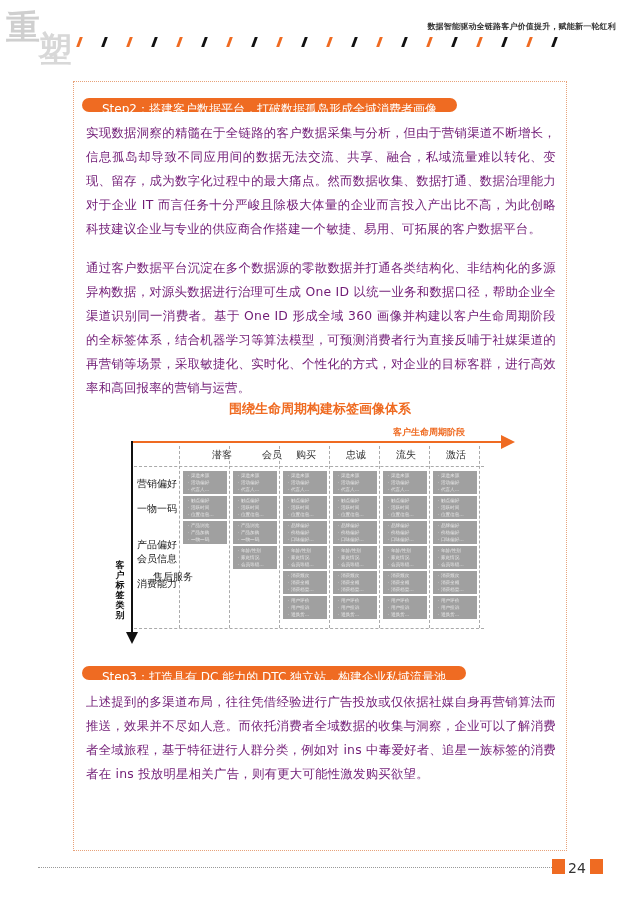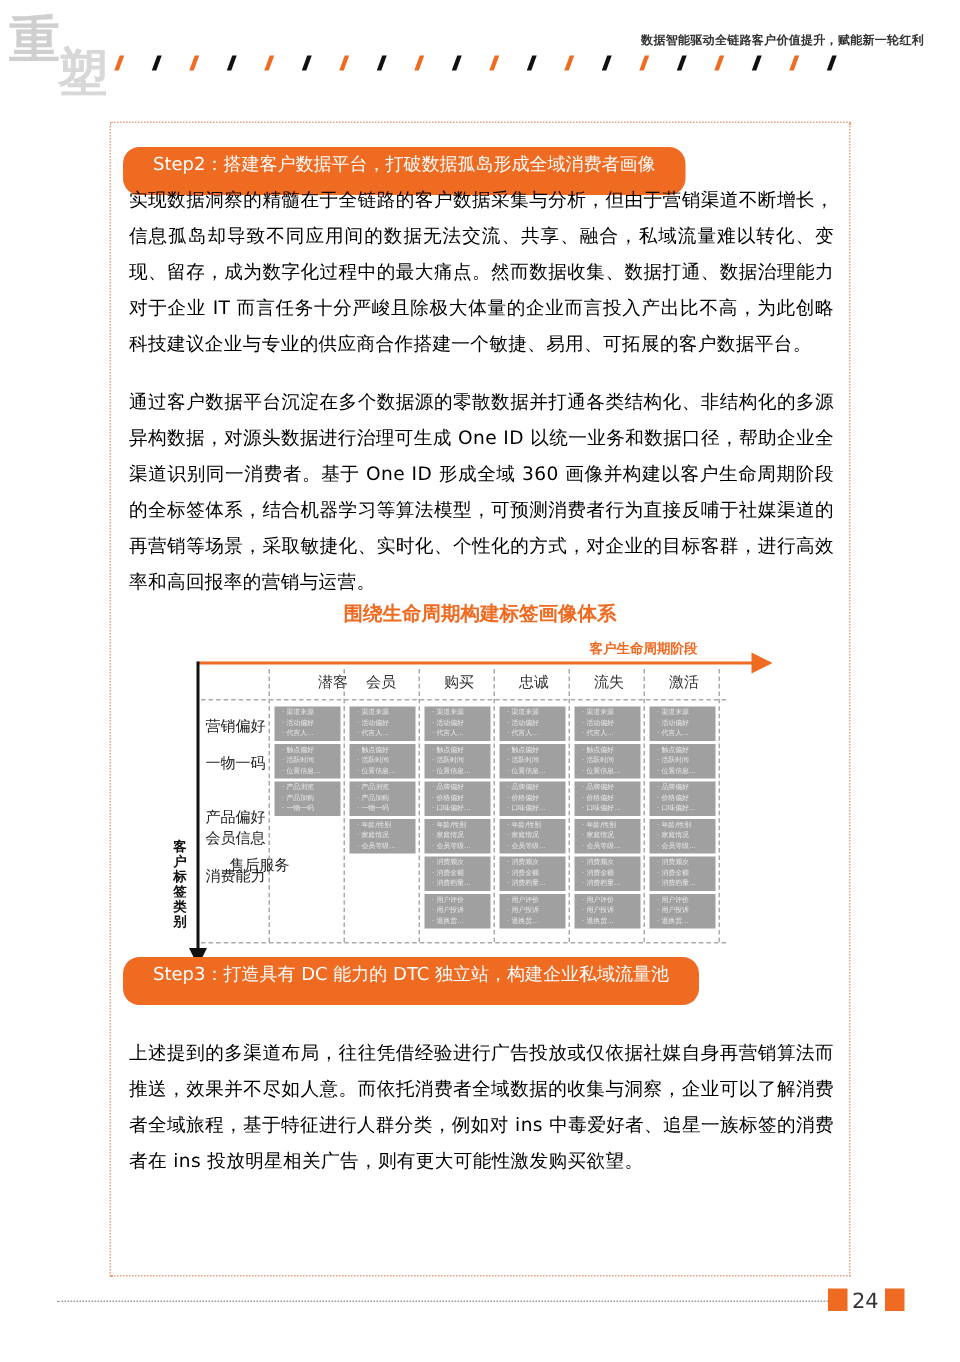--- a/index.html
+++ b/index.html
@@ -10,22 +10,22 @@
   .logo { position: absolute; left: 6px; top: 10px; width: 70px; height: 60px; }
   .logo .c1 { position: absolute; left: 0; top: 0; font-size: 34px; font-weight: bold; color: #cfcfcf; line-height: 34px; }
   .logo .c2 { position: absolute; left: 32px; top: 22px; font-size: 34px; font-weight: bold; color: #d8d8d8; line-height: 34px; }
   .tagline { position: absolute; right: 24px; top: 21px; font-size: 8px; font-weight: bold; color: #333; letter-spacing: 0.2px; font-family: Liberation Serif, serif; }
   .slashes { position: absolute; left: 78px; top: 37px; width: 540px; height: 14px; }
   .slash { position: absolute; top: 0; width: 3px; height: 10px; transform: skewX(-20deg); }
 
   
   .box { position: absolute; left: 73px; top: 81px; width: 494px; height: 770px; border: 1px dotted #e7a27a; }
 
-  .step-pill { position: absolute; left: 82px; height: 32px; border-radius: 11px; background: #ef6b22; color: #fff; font-size: 12px; line-height: 22px; padding: 0 20px 0 20px; white-space: nowrap; }
-  .para { position: absolute; left: 86px; width: 470px; font-size: 12.4px; line-height: 24px; color: #000000; text-align: justify; letter-spacing: 0.25px; }
+  .step-pill { position: absolute; left: 82px; height: 14px; border-radius: 11px; background: #ef6b22; color: #fff; font-size: 12px; line-height: 22px; padding: 0 20px 0 20px; white-space: nowrap; }
+  .para { position: absolute; left: 86px; width: 470px; font-size: 12.4px; line-height: 24px; color: #701a75; text-align: justify; letter-spacing: 0.25px; }
 
   
   .chart-title { position: absolute; left: 0; width: 640px; top: 400px; text-align: center; font-size: 13px; font-weight: bold; color: #ef6b22; }
   .axis-x-label { position: absolute; left: 393px; top: 426px; font-size: 9px; font-weight: bold; color: #ef6b22; }
   .axis-x { position: absolute; left: 132px; top: 441px; width: 372px; height: 2px; background: #ef6b22; }
   .axis-x-head { position: absolute; left: 501px; top: 435px; width: 0; height: 0; border-top: 7px solid transparent; border-bottom: 7px solid transparent; border-left: 14px solid #ef6b22; }
   .axis-y { position: absolute; left: 131px; top: 441px; width: 2px; height: 196px; background: #111; }
   .axis-y-head { position: absolute; left: 126px; top: 632px; width: 0; height: 0; border-left: 6px solid transparent; border-right: 6px solid transparent; border-top: 12px solid #111; }
   .axis-y-label { position: absolute; left: 114px; top: 560px; width: 12px; font-size: 9px; font-weight: bold; color: #111; line-height: 10px; text-align: center; }
 
@@ -82,21 +82,21 @@
 <div class="chart-title">围绕生命周期构建标签画像体系</div>
 <div class="axis-x-label">客户生命周期阶段</div>
 <div class="axis-x"></div>
 <div class="axis-x-head"></div>
 <div class="axis-y"></div>
 <div class="axis-y-head"></div>
 <div class="axis-y-label">客户标签类别</div>
 
 <div id="chart-grid">
     <div class="col-head" style="left: 197px;">潜客</div>
-    <div class="col-head" style="left: 229px; font-family: Liberation Mono, monospace;">会员</div>
+    <div class="col-head" style="left: 247px; font-family: Liberation Mono, monospace;">会员</div>
     <div class="col-head" style="left: 281px;">购买</div>
     <div class="col-head" style="left: 331px;">忠诚</div>
     <div class="col-head" style="left: 381px;">流失</div>
     <div class="col-head" style="left: 431px;">激活</div>
     <div class="vdash" style="left: 179px; top: 446px; height: 182px;"></div>
     <div class="vdash" style="left: 229px; top: 446px; height: 182px;"></div>
     <div class="vdash" style="left: 279px; top: 446px; height: 182px;"></div>
     <div class="vdash" style="left: 329px; top: 446px; height: 182px;"></div>
     <div class="vdash" style="left: 379px; top: 446px; height: 182px;"></div>
     <div class="vdash" style="left: 429px; top: 446px; height: 182px;"></div>
@@ -259,19 +259,19 @@
       <span>· 消费金额</span>
       <span>· 消费档量...</span>
     </div>
     <div class="cell" style="left: 433px; top: 596px;">
       <span>· 用户评价</span>
       <span>· 用户投诉</span>
       <span>· 退换货...</span>
     </div>
   </div>
 
-<div class="step-pill" style="top:638px;">Step3：打造具有 DC 能力的 DTC 独立站，构建企业私域流量池</div>
+<div class="step-pill" style="top:666px;">Step3：打造具有 DC 能力的 DTC 独立站，构建企业私域流量池</div>
 <div class="para" style="top:690px;">上述提到的多渠道布局，往往凭借经验进行广告投放或仅依据社媒自身再营销算法而推送，效果并不尽如人意。而依托消费者全域数据的收集与洞察，企业可以了解消费者全域旅程，基于特征进行人群分类，例如对 ins 中毒爱好者、追星一族标签的消费者在 ins 投放明星相关广告，则有更大可能性激发购买欲望。</div>
 
 <div class="footer-line"></div>
 <div class="pg-sq" style="left:552px;"></div>
 <div class="pg-num">24</div>
 <div class="pg-sq" style="left:590px;"></div>
 
 </body></html>

